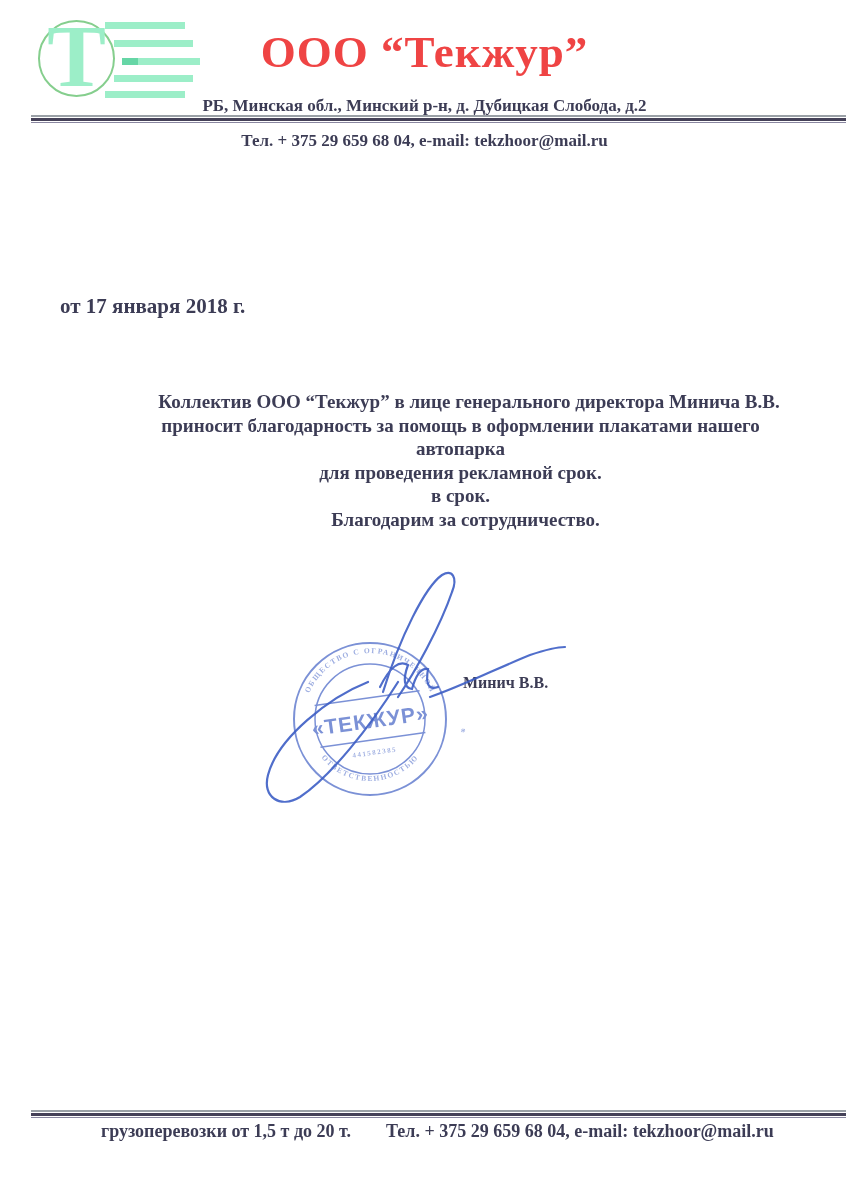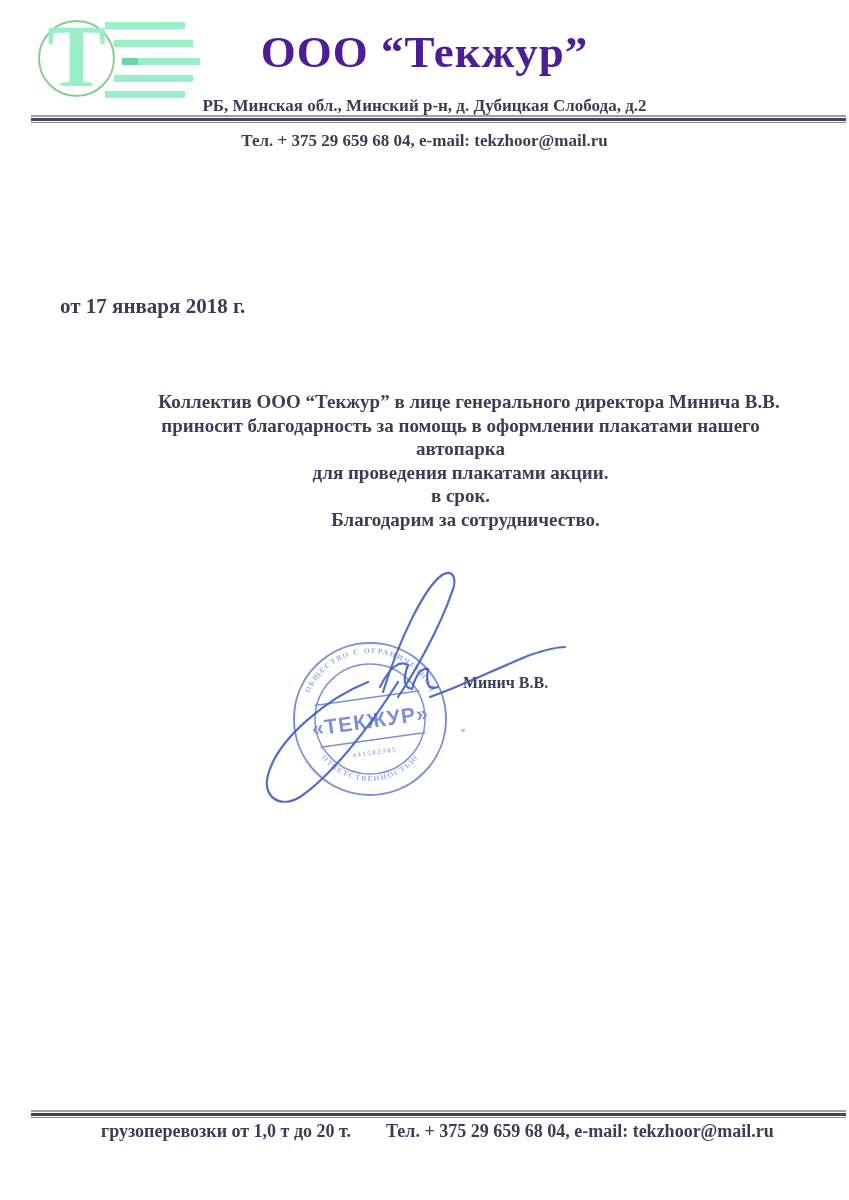--- a/index.html
+++ b/index.html
@@ -31,21 +31,21 @@
   .stripe.s2{left:114px;top:40px;width:79px;}
   .stripe.s3{left:122px;top:58px;width:78px;
     background:linear-gradient(to right,#66d6a6 0 16px,#9ceec8 16px 100%);}
   .stripe.s4{left:114px;top:75px;width:79px;}
   .stripe.s5{left:105px;top:91px;width:80px;}
 
   .company-name{
     position:absolute;left:0;top:26px;width:849px;
     text-align:center;
     font-size:45px;letter-spacing:1px;
-    color:#4c1d95;
+    color:#ef4444;
   }
   .company-address{
     position:absolute;left:0;top:96px;width:849px;
     text-align:center;font-size:17px;
   }
   .rule{
     position:absolute;left:31px;width:815px;height:8px;
     background:linear-gradient(to bottom,
       #9aa0a6 0 2px,#ffffff 2px 3px,#454158 3px 6px,#ffffff 6px 7px,#8a87a0 7px 8px);
   }
@@ -96,21 +96,21 @@
   <div class="company-name">ООО “Текжур”</div>
   <div class="company-address">РБ, Минская обл., Минский р-н, д. Дубицкая Слобода, д.2</div>
   <div class="rule rule-header"></div>
   <div class="header-contact">Тел. + 375 29 659 68 04, e-mail: tekzhoor@mail.ru</div>
 
   <div class="letter-date">от 17 января 2018 г.</div>
 
   <div class="letter-body">
     <div class="ind1">Коллектив ООО “Текжур” в лице генерального директора Минича В.В.</div>
     <div>приносит благодарность за помощь в оформлении плакатами нашего автопарка</div>
-    <div>для проведения плакатами акции.</div>
+    <div>для проведения рекламной срок.</div>
     <div>в срок.</div>
     <div class="ind2">Благодарим за сотрудничество.</div>
   </div>
 
   <div class="sig-name">Минич В.В.</div>
 
   <svg class="stamp-sig" width="320" height="268" viewBox="0 0 320 268">
 
     <g stroke="#5b76cc" fill="none" opacity="0.8">
       <circle cx="115" cy="167" r="76" stroke-width="2"></circle>
@@ -134,16 +134,16 @@
 
     <g stroke="#3d5ec5" stroke-width="2.2" fill="none" stroke-linecap="round" opacity="0.9">
       <path d="M 128 140 C 145 85 170 35 187 23 C 197 17 203 25 197 40 C 185 75 160 120 143 145"></path>
       <path d="M 143 130 C 115 175 75 225 45 245 C 25 257 7 245 13 223 C 23 185 75 145 113 130"></path>
       <path d="M 125 135 Q 140 105 153 113 Q 145 135 157 137 Q 163 115 173 117 Q 169 140 183 135"></path>
       <path d="M 175 145 C 205 135 245 115 275 103 C 290 98 303 95 310 95"></path>
     </g>
   </svg>
 
   <div class="rule rule-footer"></div>
-  <div class="footer-services">грузоперевозки от 1,0 т до 20 т.</div>
+  <div class="footer-services">грузоперевозки от 1,5 т до 20 т.</div>
   <div class="footer-contact">Тел. + 375 29 659 68 04, e-mail: tekzhoor@mail.ru</div>
 
 </div>
 
 </body></html>

